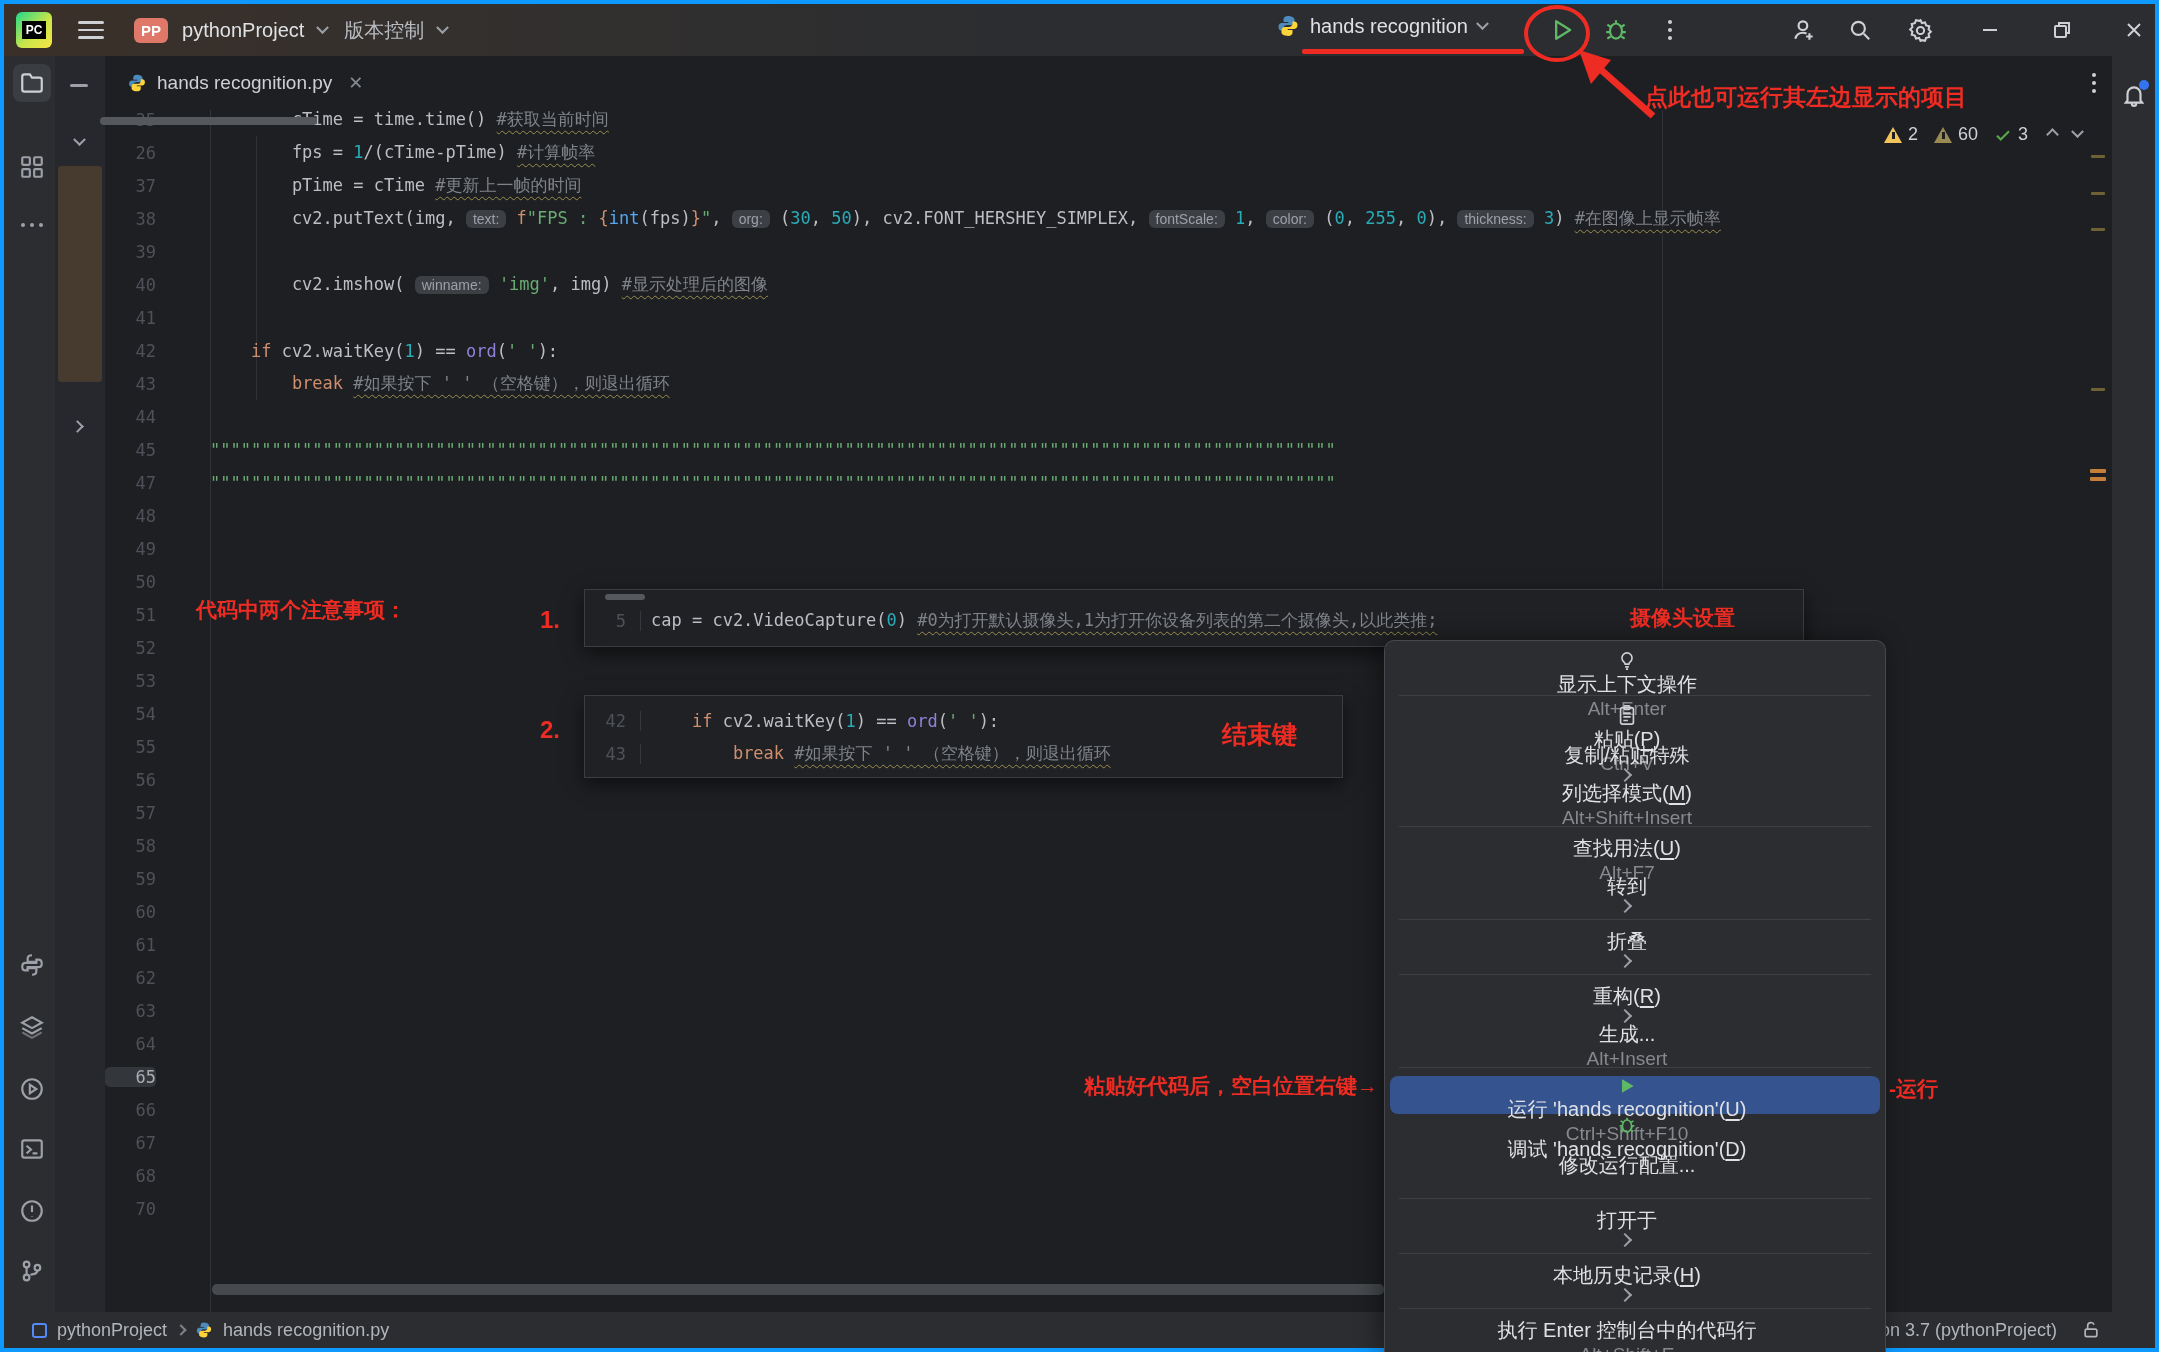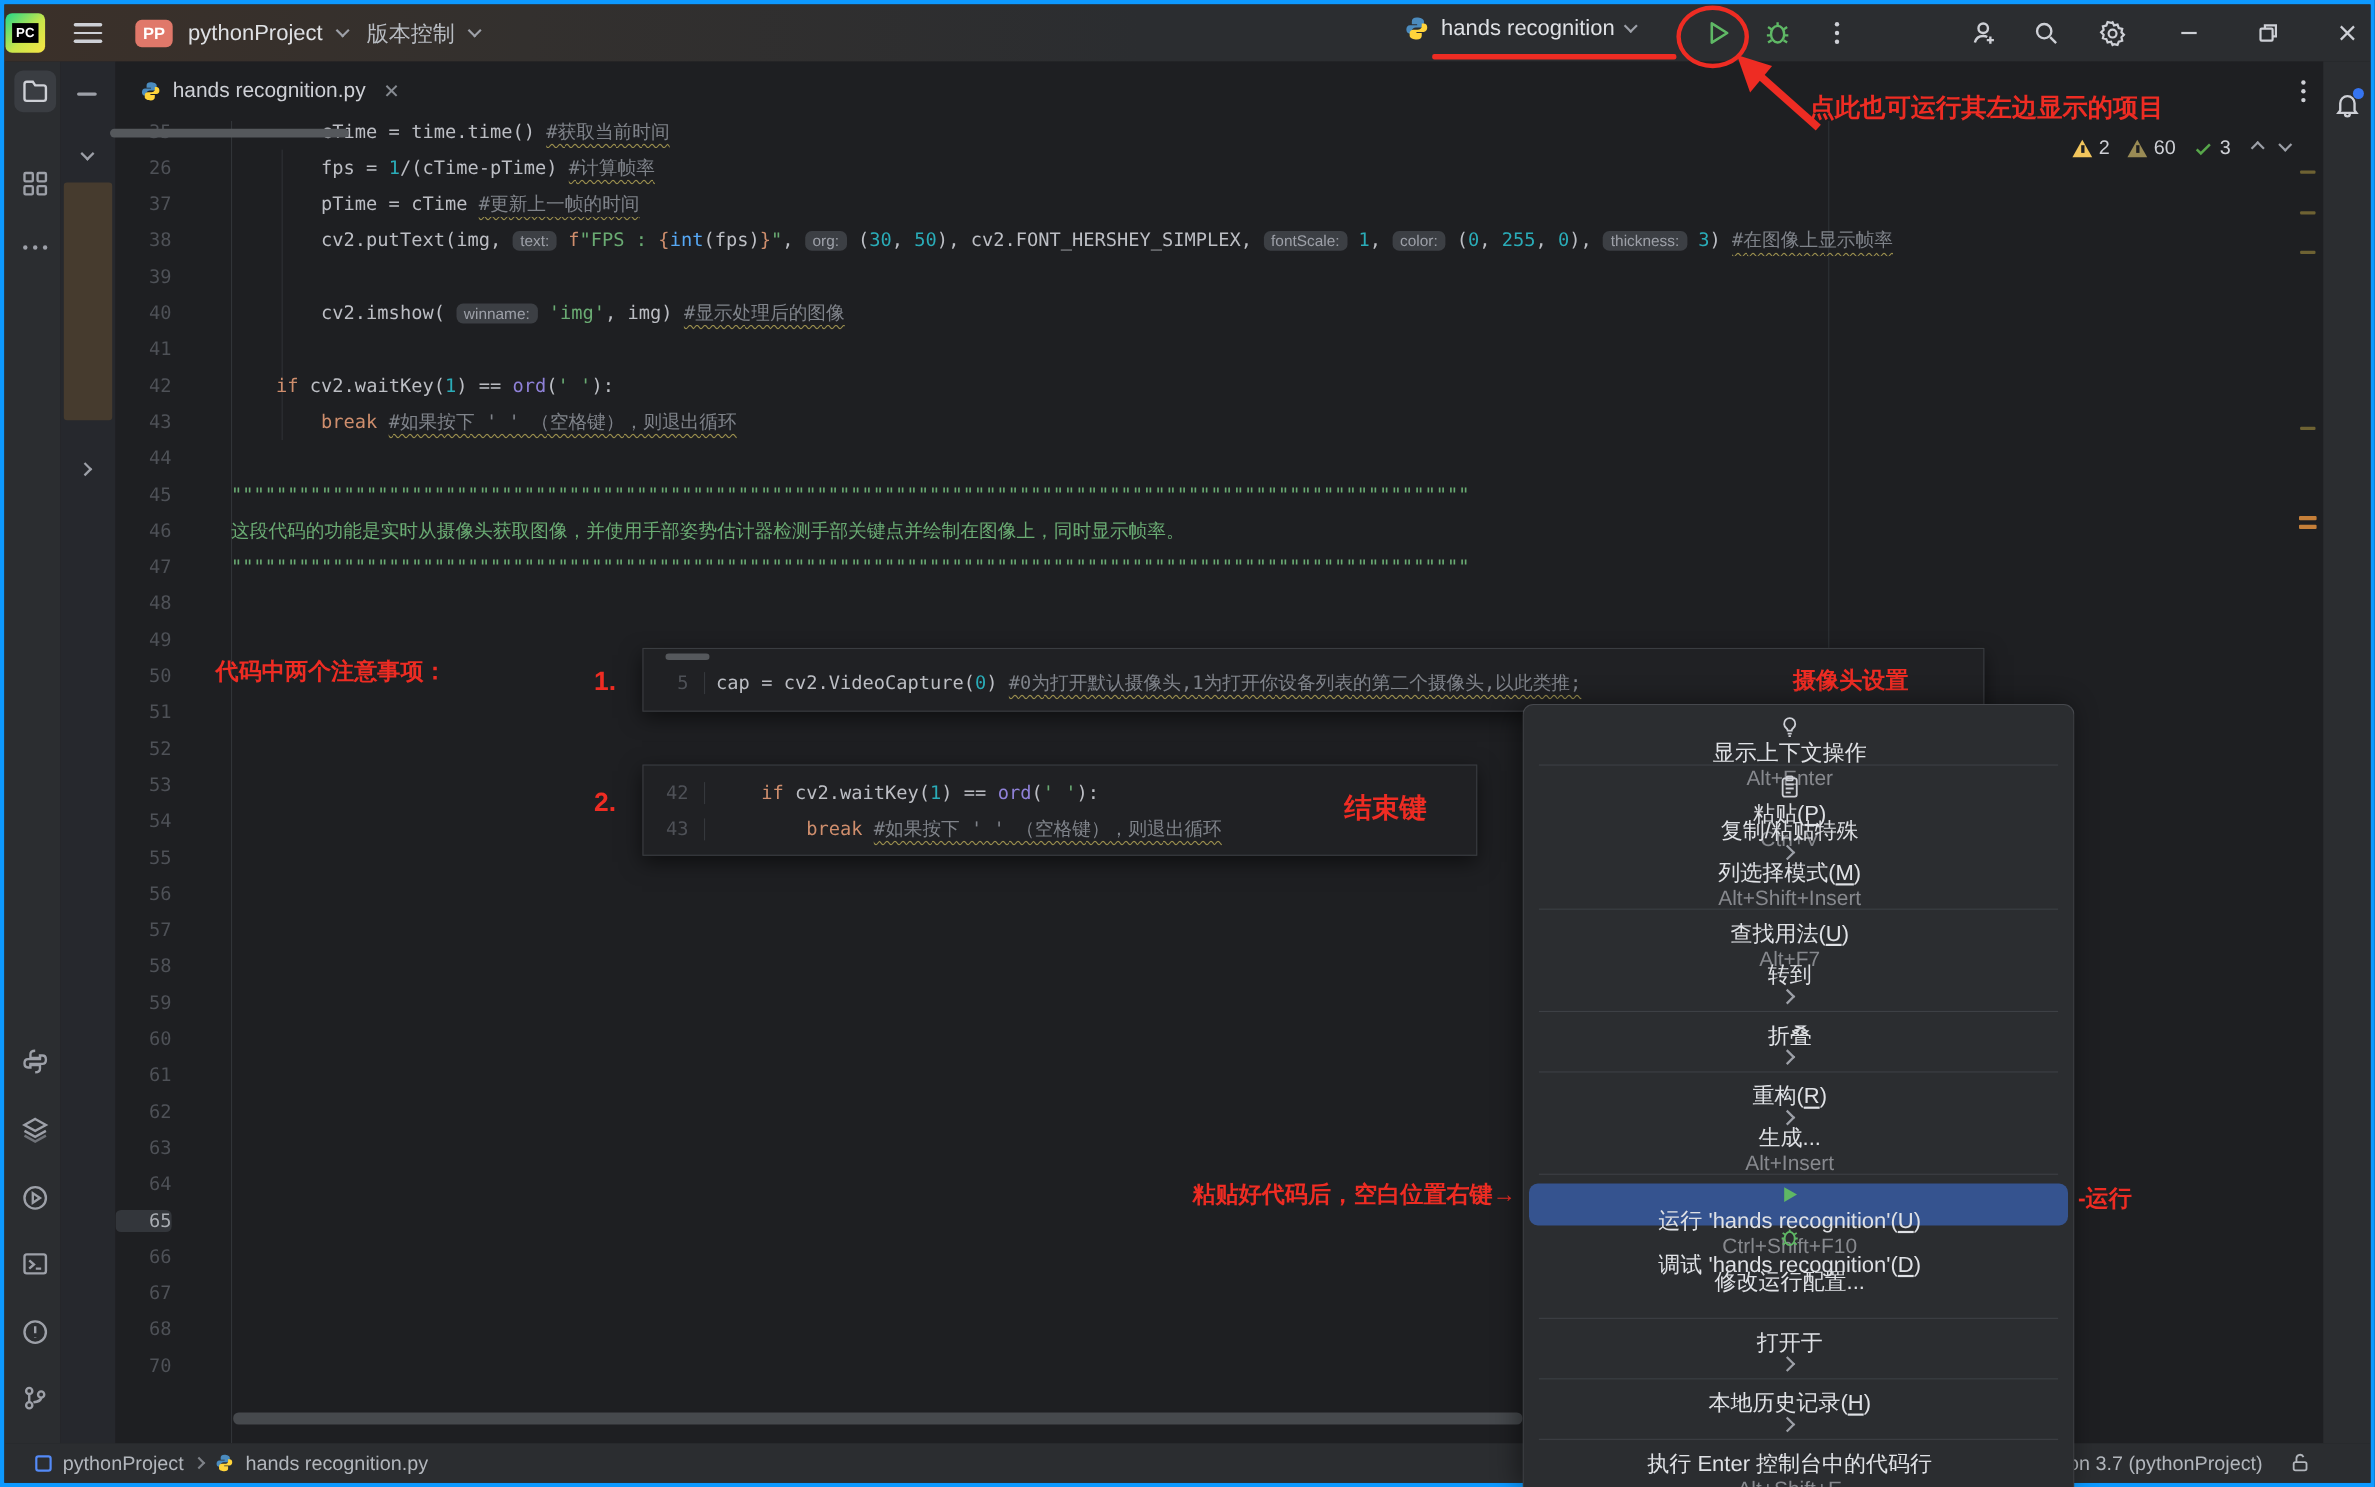--- a/index.html
+++ b/index.html
@@ -4,21 +4,21 @@
 <style>
   html,body{margin:0;padding:0;background:#15161a;}
   *{box-sizing:border-box;}
   .window{position:relative;width:2159px;height:1352px;background:#1e1f22;overflow:hidden;
     font-family:"Liberation Sans",sans-serif;color:#dfe1e5;
     box-shadow:inset 0 0 0 4px #0d99ff;}
   
   .titlebar{position:absolute;left:4px;top:4px;right:4px;height:52px;
     background:linear-gradient(90deg,#3b3029 0%,#33302e 22%,#2b2d30 48%,#2b2d30 100%);
     display:flex;align-items:center;}
-  .tb-left{display:flex;align-items:center;gap:14px;padding-left:1px;}
+  .tb-left{display:flex;align-items:center;gap:14px;padding-left:12px;}
   .pcl{width:36px;height:36px;border-radius:6px;background:linear-gradient(135deg,#21d789,#c9e64a 55%,#f8e444);
     display:flex;align-items:center;justify-content:center;}
   .pcl i{font-style:normal;background:#000;color:#fff;font-size:12px;font-weight:bold;padding:3px 4px;line-height:1;}
   .burger{width:26px;height:18px;display:flex;flex-direction:column;justify-content:space-between;margin-left:12px;}
   .burger b{height:2.6px;background:#ced0d6;border-radius:2px;}
   .chip{background:#e0786a;color:#fff;font-weight:bold;font-size:15px;border-radius:6px;padding:4px 7px;margin-left:16px;}
   .tbtxt{font-size:20px;color:#dfe1e5;}
   .tbtxt.dim{color:#b8bcc2;}
   .chev{display:inline-block;width:9px;height:9px;border-right:2px solid #9da0a8;border-bottom:2px solid #9da0a8;}
   .chev.down{transform:rotate(45deg) translate(-2px,-2px);}
@@ -313,24 +313,20 @@
         </div>
         <div class="crow">
           <span class="lnum">44</span>
           <span class="ccode"></span>
         </div>
         <div class="crow">
           <span class="lnum">45</span>
           <span class="ccode"><span class="t-s">""""""""""""""""""""""""""""""""""""""""""""""""""""""""""""""""""""""""""""""""""""""""""""""""""""""""""""""</span></span>
         </div>
         <div class="crow">
-          <span class="lnum">46</span>
-          <span class="ccode"><span class="t-s">这段代码的功能是实时从摄像头获取图像，并使用手部姿势估计器检测手部关键点并绘制在图像上，同时显示帧率。</span></span>
-        </div>
-        <div class="crow">
           <span class="lnum">47</span>
           <span class="ccode"><span class="t-s">""""""""""""""""""""""""""""""""""""""""""""""""""""""""""""""""""""""""""""""""""""""""""""""""""""""""""""""</span></span>
         </div>
         <div class="crow">
           <span class="lnum">48</span>
           <span class="ccode"></span>
         </div>
         <div class="crow">
           <span class="lnum">49</span>
           <span class="ccode"></span>

